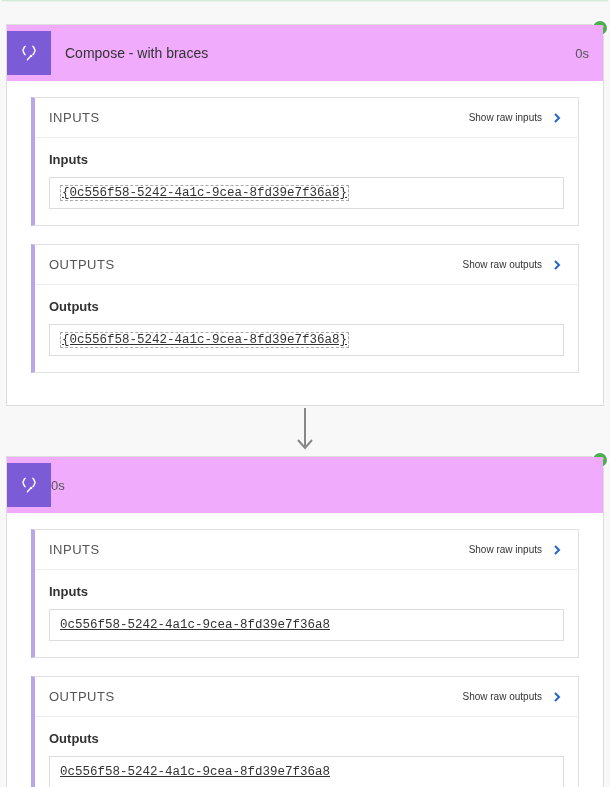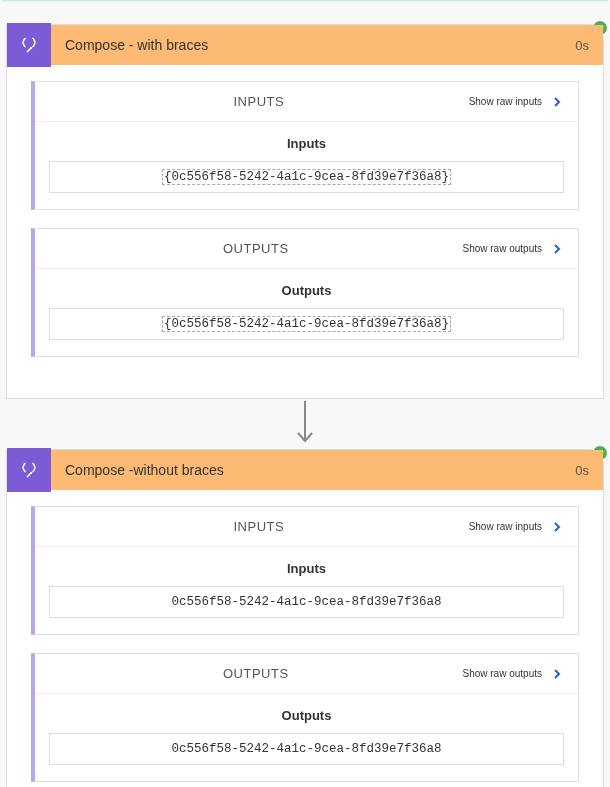--- a/index.html
+++ b/index.html
@@ -26,22 +26,22 @@
     }
     .card {
       border: 1px solid #ddd;
       background: #fff;
       position: relative;
       margin: 0 6px;
     }
     .card-header {
       display: flex;
       align-items: center;
-      background: #fdba74;
-      height: 40px;
+      background: #f0abfc;
+      height: 56px;
       position: relative;
     }
     .card-header .icon-box {
       width: 44px;
       height: 44px;
       background: #7b5cd6;
       display: flex;
       align-items: center;
       justify-content: center;
       color: #fff;
@@ -67,30 +67,29 @@
       height: 18px;
       border-radius: 50%;
       background: #4caf50;
       border: 2px solid #fff;
       display: flex;
       align-items: center;
       justify-content: center;
     }
     .card-body {
       padding: 16px 24px 20px 24px;
-      text-align: center;
     }
     .section {
       border: 1px solid #e0e0e0;
       border-left: 4px solid #b9a6e8;
       background: #fff;
       margin-bottom: 18px;
     }
     .section:last-child {
-      margin-bottom: 21px;
+      margin-bottom: 12px;
     }
     .section-header {
       display: flex;
       align-items: center;
       padding: 12px 14px;
       border-bottom: 1px solid #eee;
     }
     .section-header .section-title {
       flex: 1;
       font-size: 13px;
@@ -117,20 +116,21 @@
       color: #333;
       margin-bottom: 10px;
     }
     .value-box {
       border: 1px solid #ddd;
       padding: 8px 10px;
       font-family: Consolas, "Courier New", monospace;
       font-size: 12.5px;
       color: #333;
       background: #fff;
+      text-decoration: underline;
     }
     .value-box span.braced {
       border: 1px dashed #aaa;
       padding: 0 1px;
     }
     .top-arrow-partial {
       height: 20px;
       position: relative;
       overflow: hidden;
       margin: 0 6px;
@@ -220,21 +220,20 @@
   </div>
   <div class="card-header">
     <div class="icon-box">
       <svg width="20" height="20" viewBox="0 0 24 24" fill="none" stroke="#fff" stroke-width="1.8">
         <path d="M8 4 C5 4 6 9 4 9 C6 9 5 14 8 14"></path>
         <path d="M16 4 C19 4 18 9 20 9 C18 9 19 14 16 14"></path>
         <path d="M10 20 L14 16" stroke-linecap="round"></path>
         <circle cx="14.5" cy="15.5" r="0.5" fill="#fff"></circle>
       </svg>
     </div>
-    <div class="title">Compose -without braces</div>
     <div class="duration">0s</div>
   </div>
   <div class="card-body">
 
     <div class="section">
       <div class="section-header">
         <div class="section-title">INPUTS</div>
         <div class="show-raw">Show raw inputs</div>
         <div class="chevron">
           <svg width="14" height="14" viewBox="0 0 14 14">

